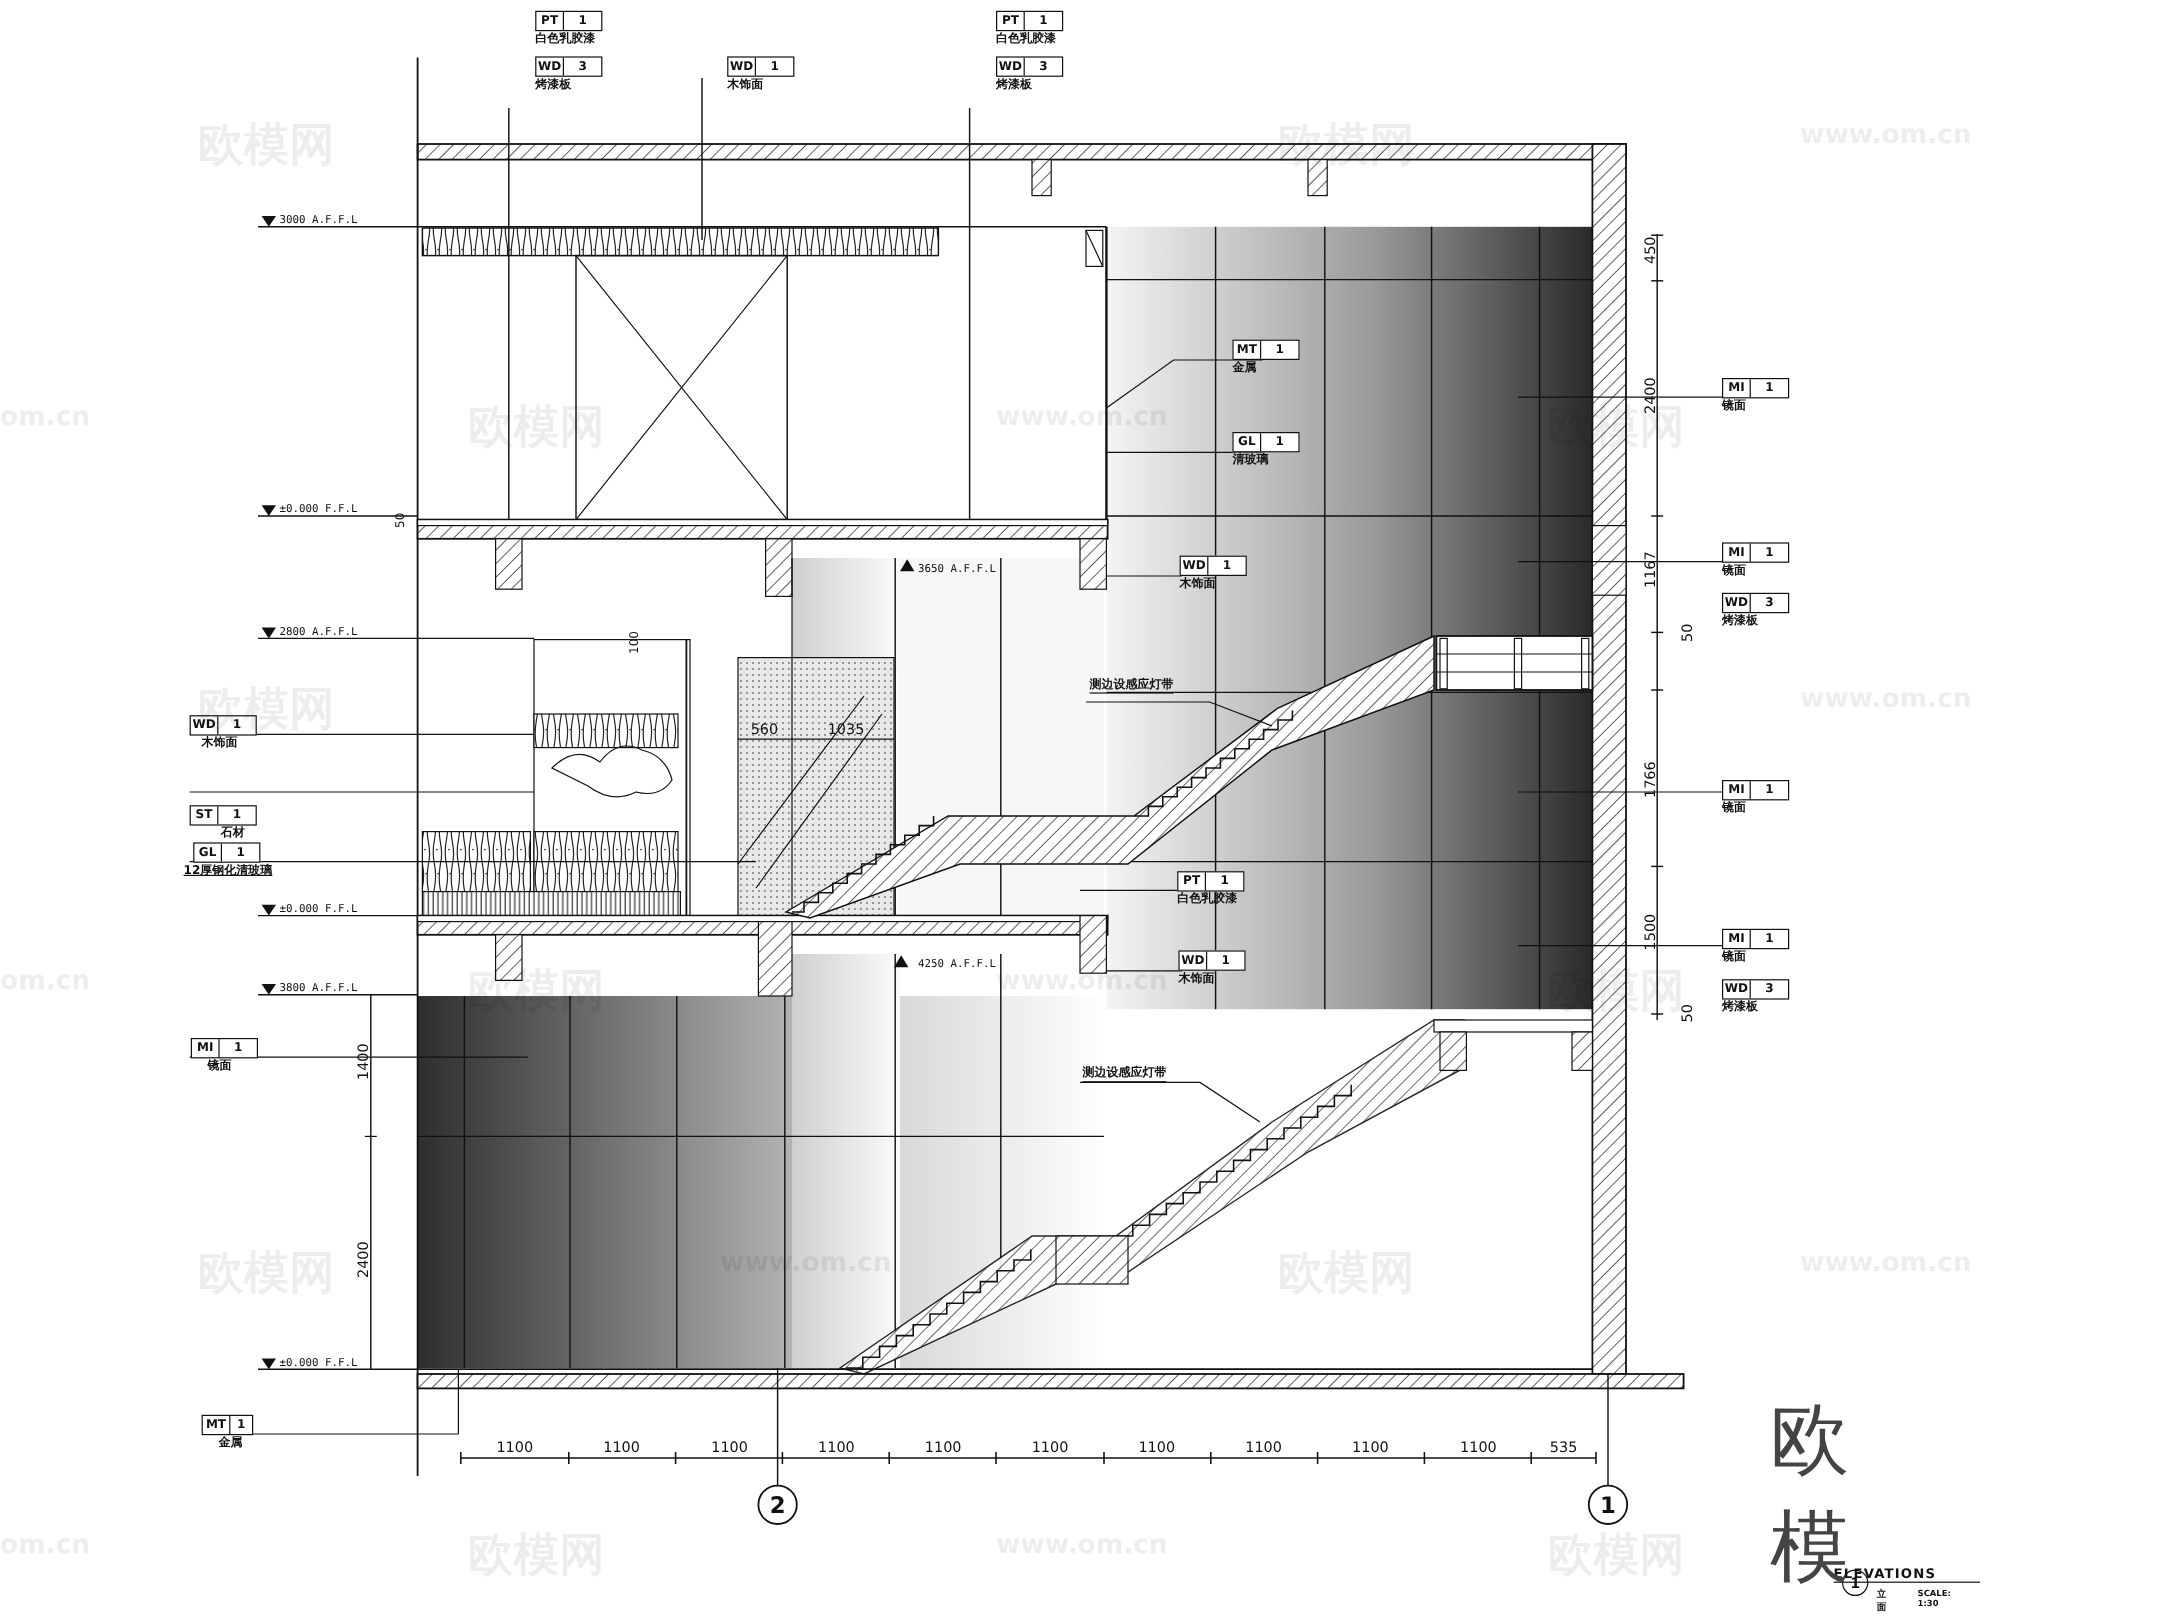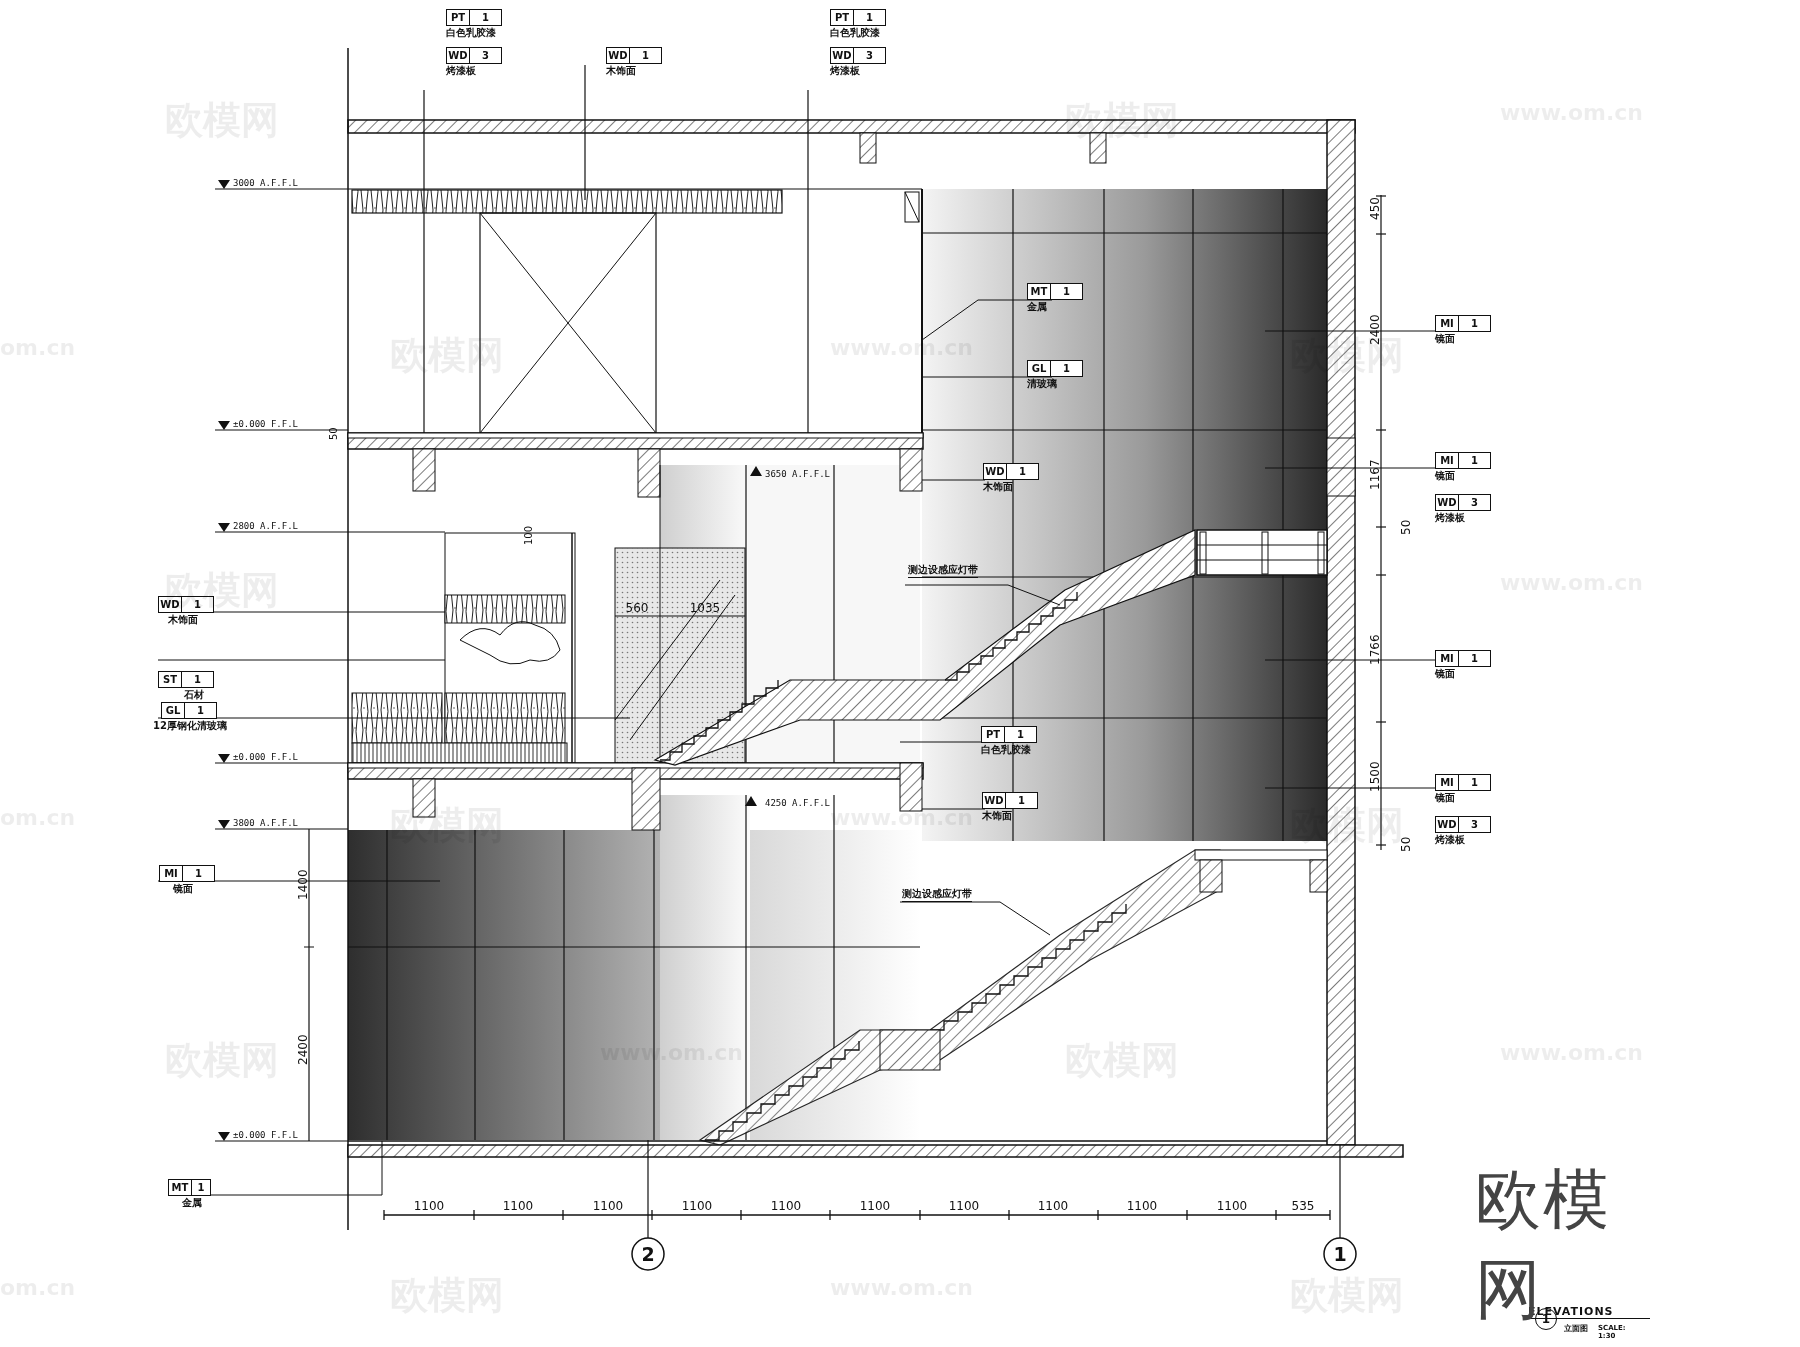--- a/index.html
+++ b/index.html
@@ -263,21 +263,21 @@
     <polyline points="1052,300 978,300 922,340" fill="none"></polyline>
     <line x1="922" y1="377" x2="1052" y2="377"></line>
     <line x1="922" y1="480" x2="985" y2="480"></line>
     <line x1="900" y1="742" x2="985" y2="742"></line>
     <line x1="922" y1="809" x2="985" y2="809"></line>
     <polyline points="905,585 1008,585 1060,605" fill="none"></polyline>
     <polyline points="900,902 1000,902 1050,935" fill="none"></polyline>
   </g>
 </svg>
 
-<div style="position:absolute;left:0;top:0;width:1578px;height:1347px;font-family:'DejaVu Sans',sans-serif;padding-left:44px;">
+<div style="position:absolute;left:0;top:0;width:1578px;height:1347px;font-family:'DejaVu Sans',sans-serif;">
 
   <style>
     .mt{position:absolute;width:56px;}
     .mt .box{display:flex;border:1.3px solid #111;height:15px;background:#fff;font-size:10px;font-weight:bold;line-height:15px;}
     .mt .c{width:22px;text-align:center;border-right:1.3px solid #111;}
     .mt .n{flex:1;text-align:center;}
     .mt .d{font-size:10px;font-weight:bold;text-align:left;line-height:14px;white-space:nowrap;}
     .note{position:absolute;font-size:10px;font-weight:bold;white-space:nowrap;border-bottom:1px solid #111;}
     .wm{position:absolute;color:rgba(0,0,0,0.07);font-weight:bold;white-space:nowrap;}
   </style>
@@ -330,21 +330,21 @@
         <span class="c">ST</span>
         <span class="n">1</span>
       </div>
     <div class="d" style="text-align:center;padding-left:16px;">石材</div>
   </div>
   <div class="mt" style="left:161px;top:702px;">
     <div class="box">
         <span class="c">GL</span>
         <span class="n">1</span>
       </div>
-    <div class="d" style="text-align:left;margin-left:-8px;">12厚钢化清玻璃</div>
+    <div class="d" style="text-align:left;margin-left:-8px;text-decoration:underline;">12厚钢化清玻璃</div>
   </div>
   <div class="mt" style="left:159px;top:865px;">
     <div class="box">
         <span class="c">MI</span>
         <span class="n">1</span>
       </div>
     <div class="d" style="text-align:left;padding-left:14px;">镜面</div>
   </div>
   <div class="mt" style="left:168px;top:1179px;width:43px;">
     <div class="box">

